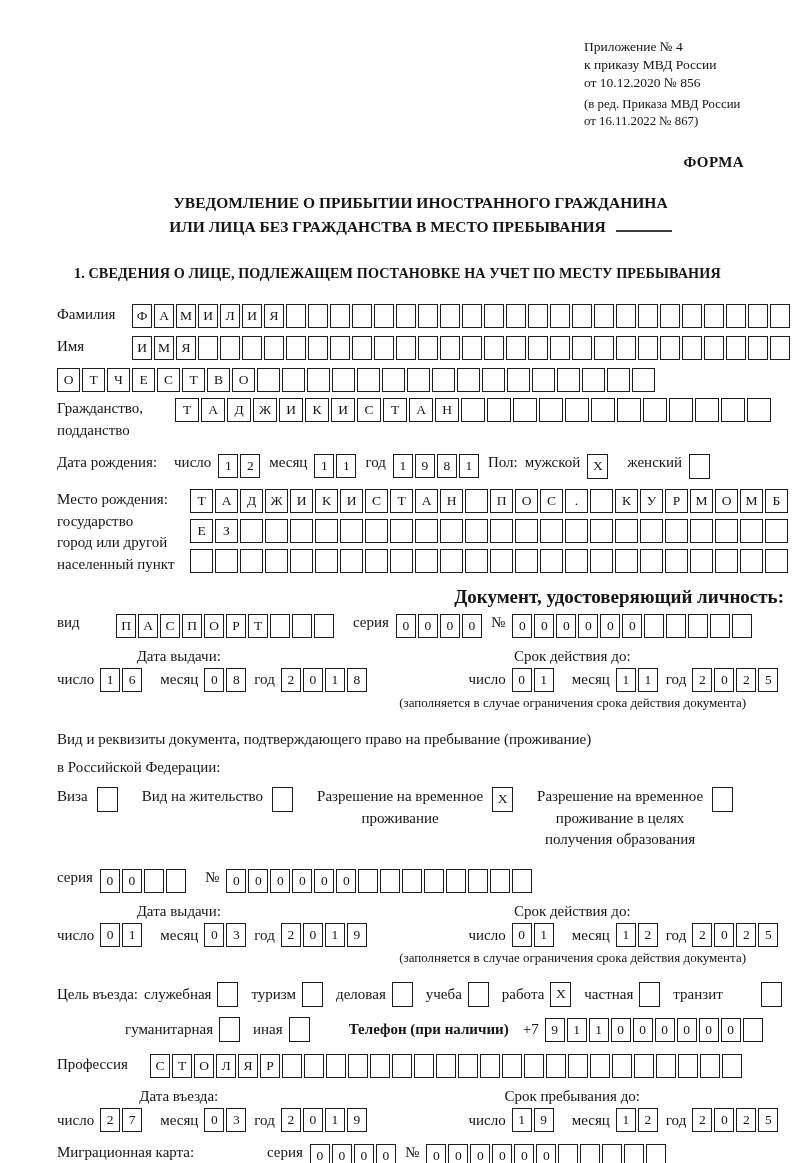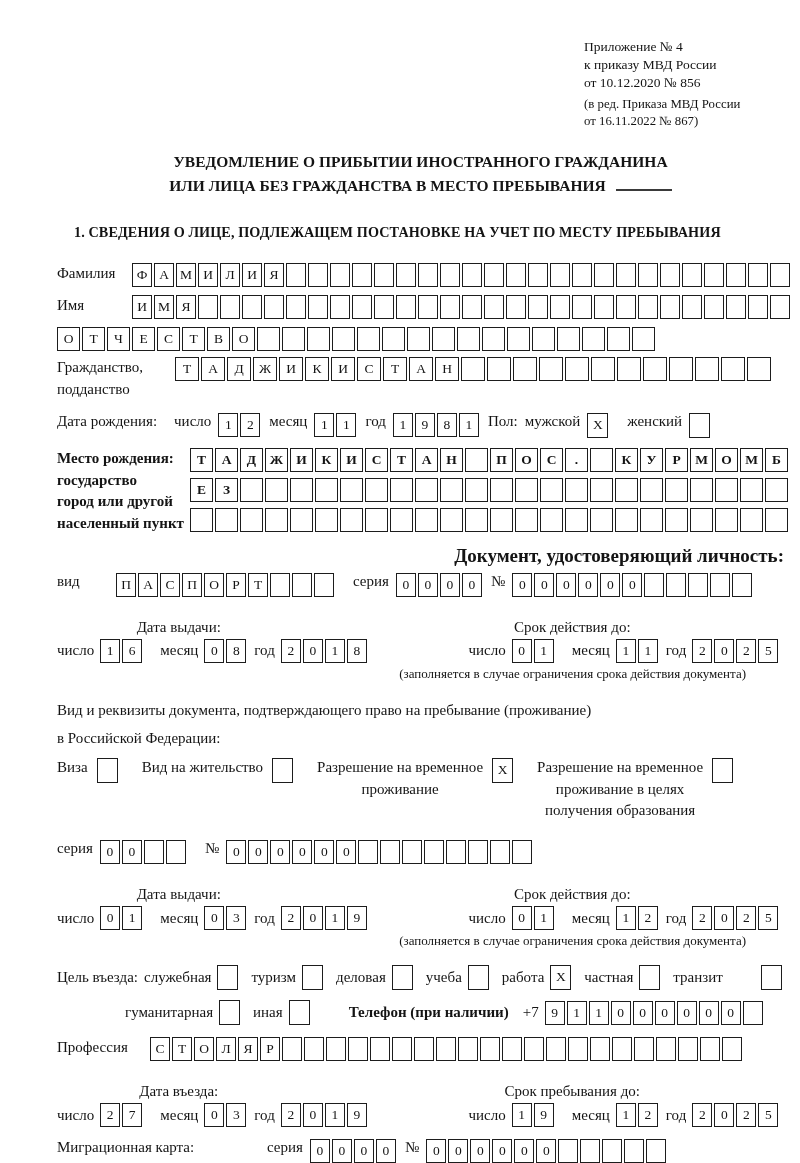--- a/index.html
+++ b/index.html
@@ -42,21 +42,21 @@
   .mb6 { margin-bottom:6px; }
 
   .inline-items { flex-wrap:nowrap; align-items:flex-start; }
   .inline-items > span { margin-right:7px; }
   .gapl { margin-left:10px; }
 
   
   .doc-head { text-align:right; font-weight:bold; font-size:19px; margin-top:10px; }
 
   
-  .dates { display:flex; margin-top:22px;justify-content:flex-end; }
+  .dates { display:flex; margin-top:10px;justify-content:flex-end; }
   .dhalf { width:50%; }
   .dcap { text-align:center; margin-bottom:3px; }
   .dhalf.left .dcap { padding-right:120px; }
   .dhalf.right .dcap { padding-right:60px; }
   .dline { display:flex; align-items:center; }
   .dline > span { margin-right:6px; }
   .dline .mgl { margin-left:10px; }
   .dhalf.right .dline { justify-content:flex-start; padding-left:48px; }
   .note { font-size:13px; text-align:right; padding-right:38px; margin-top:3px; }
 
@@ -84,20 +84,21 @@
 
   <div class="hdr">
     <div>Приложение № 4</div>
     <div>к приказу МВД России</div>
     <div>от 10.12.2020 № 856</div>
     <div class="sub">
       <div>(в ред. Приказа МВД России</div>
       <div>от 16.11.2022 № 867)</div>
     </div>
   </div>
+  <div class="forma">ФОРМА</div>
 
   <div class="title">
     <div>УВЕДОМЛЕНИЕ О ПРИБЫТИИ ИНОСТРАННОГО ГРАЖДАНИНА</div>
     <div><span>ИЛИ ЛИЦА БЕЗ ГРАЖДАНСТВА В МЕСТО ПРЕБЫВАНИЯ</span><span class="blank-line"></span></div>
   </div>
 
   <div class="sec">1. СВЕДЕНИЯ О ЛИЦЕ, ПОДЛЕЖАЩЕМ ПОСТАНОВКЕ НА УЧЕТ ПО МЕСТУ ПРЕБЫВАНИЯ</div>
 
   <div class="row" style="margin-top:22px;">
     <span class="lbl w75">Фамилия</span>
@@ -129,21 +130,21 @@
     <span class="cells"><span class="cell">1</span><span class="cell">1</span></span>
     <span>год</span>
     <span class="cells"><span class="cell">1</span><span class="cell">9</span><span class="cell">8</span><span class="cell">1</span></span>
     <span>Пол:</span>
     <span>мужской</span>
     <span class="cells cb"><span class="cell">X</span></span>
     <span class="gapl">женский</span>
     <span class="cells cb"><span class="cell"></span></span>
   </div>
 
-  <div class="row" style="margin-top:10px;font-weight:bold;">
+  <div class="row" style="margin-top:10px;">
     <span class="lbl w130">
       <div>Место рождения:</div>
       <div>государство</div>
       <div>город или другой</div>
       <div>населенный пункт</div>
     </span>
     <span>
       <span class="cells lg mb6" style="display:block;"><span class="cell">Т</span><span class="cell">А</span><span class="cell">Д</span><span class="cell">Ж</span><span class="cell">И</span><span class="cell">К</span><span class="cell">И</span><span class="cell">С</span><span class="cell">Т</span><span class="cell">А</span><span class="cell">Н</span><span class="cell"></span><span class="cell">П</span><span class="cell">О</span><span class="cell">С</span><span class="cell">.</span><span class="cell"></span><span class="cell">К</span><span class="cell">У</span><span class="cell">Р</span><span class="cell">М</span><span class="cell">О</span><span class="cell">М</span><span class="cell">Б</span></span>
       <span class="cells lg mb6" style="display:block;"><span class="cell">Е</span><span class="cell">З</span><span class="cell"></span><span class="cell"></span><span class="cell"></span><span class="cell"></span><span class="cell"></span><span class="cell"></span><span class="cell"></span><span class="cell"></span><span class="cell"></span><span class="cell"></span><span class="cell"></span><span class="cell"></span><span class="cell"></span><span class="cell"></span><span class="cell"></span><span class="cell"></span><span class="cell"></span><span class="cell"></span><span class="cell"></span><span class="cell"></span><span class="cell"></span><span class="cell"></span></span>
       <span class="cells lg" style="display:block;"><span class="cell"></span><span class="cell"></span><span class="cell"></span><span class="cell"></span><span class="cell"></span><span class="cell"></span><span class="cell"></span><span class="cell"></span><span class="cell"></span><span class="cell"></span><span class="cell"></span><span class="cell"></span><span class="cell"></span><span class="cell"></span><span class="cell"></span><span class="cell"></span><span class="cell"></span><span class="cell"></span><span class="cell"></span><span class="cell"></span><span class="cell"></span><span class="cell"></span><span class="cell"></span><span class="cell"></span></span>

